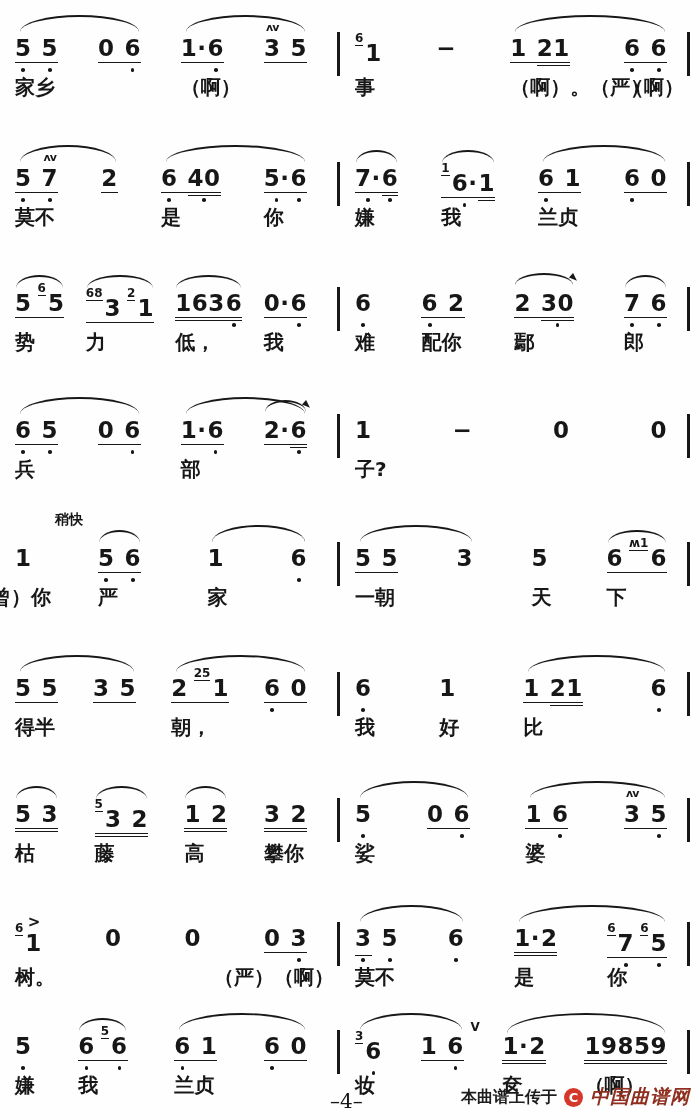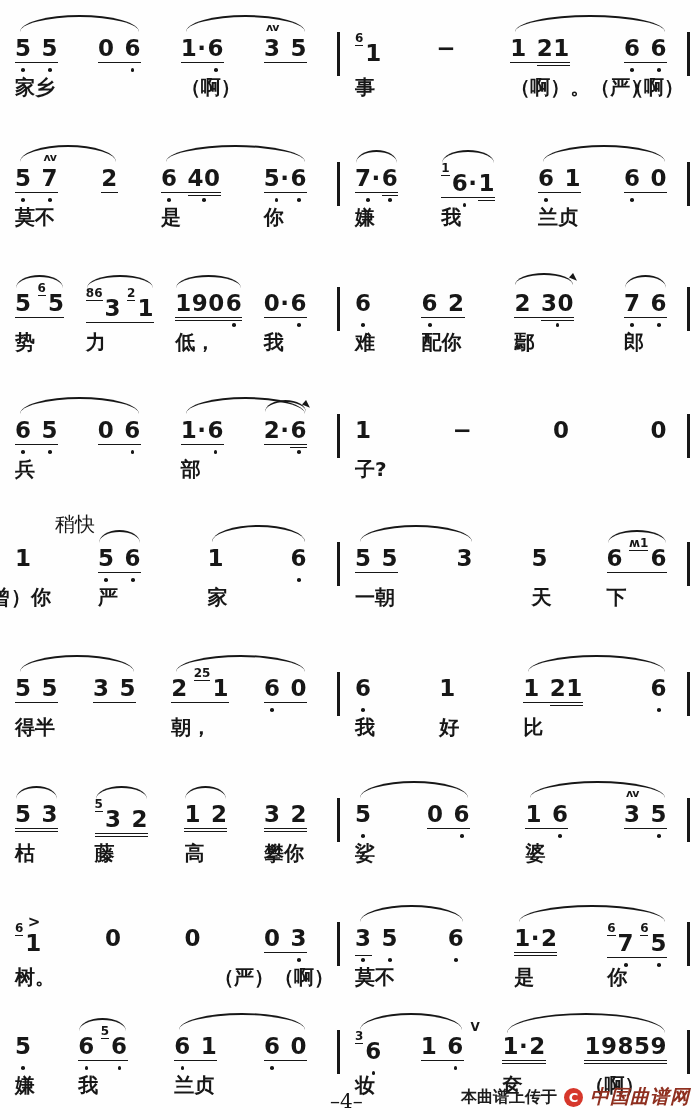--- a/index.html
+++ b/index.html
@@ -30,21 +30,21 @@
        white-space:nowrap;font-family:"DejaVu Sans",sans-serif;}
   .slur{position:absolute;border-top:2.3px solid #171717;
         border-radius:50% 50% 0 0 / 100% 100% 0 0;}
   .slur.arrow::after{content:"";position:absolute;right:-5px;top:0px;width:0;height:0;
         border-left:8px solid #171717;border-top:3.5px solid transparent;
         border-bottom:3.5px solid transparent;transform:rotate(42deg);}
   .orn{position:absolute;top:-15px;left:50%;transform:translateX(-50%);
        font-size:11px;font-weight:bold;letter-spacing:-1px;white-space:nowrap;}
   .orn.accent{font-size:15px;top:-18px;}
   .breath{position:absolute;top:-14px;right:-16px;font-size:12px;font-weight:bold;}
-  .tempo{position:absolute;left:55px;top:511px;font-size:20px;font-weight:normal;}
+  .tempo{position:absolute;left:55px;top:511px;font-size:14px;font-weight:bold;}
   .pgnum{position:absolute;left:330px;top:1089px;font-size:20px;font-family:"DejaVu Serif",serif;}
   .credit{position:absolute;top:1084px;right:10px;display:flex;align-items:center;gap:7px;}
   .credit .ctxt{font-size:16px;font-weight:bold;color:#1d1d1d;}
   .logo{width:19px;height:19px;border-radius:50%;background:#d6372b;color:#fff;
         display:flex;align-items:center;justify-content:center;font-size:13px;font-weight:bold;}
   .site{font-size:19px;font-weight:bold;font-style:italic;color:#8e2f1f;letter-spacing:1px;}
 </style>
 </head>
 <body>
 
@@ -248,38 +248,38 @@
                 <span class="tx">6</span>
                 <span class="gl"></span>
               </span>
               <span class="tok">
                 <span class="tx">5</span>
               </span>
               <span class="cul c1"></span>
             </div><div class="lyr">势</div></div>
           <div class="cell"><div class="grp">
               <span class="tok gr">
-                <span class="tx">86</span>
+                <span class="tx">68</span>
                 <span class="gl"></span>
               </span>
               <span class="tok">
                 <span class="tx">3</span>
               </span>
               <span class="tok gr">
                 <span class="tx">2</span>
                 <span class="gl"></span>
               </span>
               <span class="tok">
                 <span class="tx">1</span>
               </span>
               <span class="cul c1"></span>
             </div><div class="lyr">力</div></div>
           <div class="cell"><div class="grp">
               <span class="tok">
-                <span class="tx">190</span>
+                <span class="tx">163</span>
               </span>
               <span class="tok j">
                 <span class="tx">6</span>
                 <span class="td"></span>
               </span>
               <span class="cul c1"></span>
               <span class="cul c2"></span>
             </div><div class="lyr">低，</div></div>
           <div class="cell"><div class="grp">
               <span class="tok">

